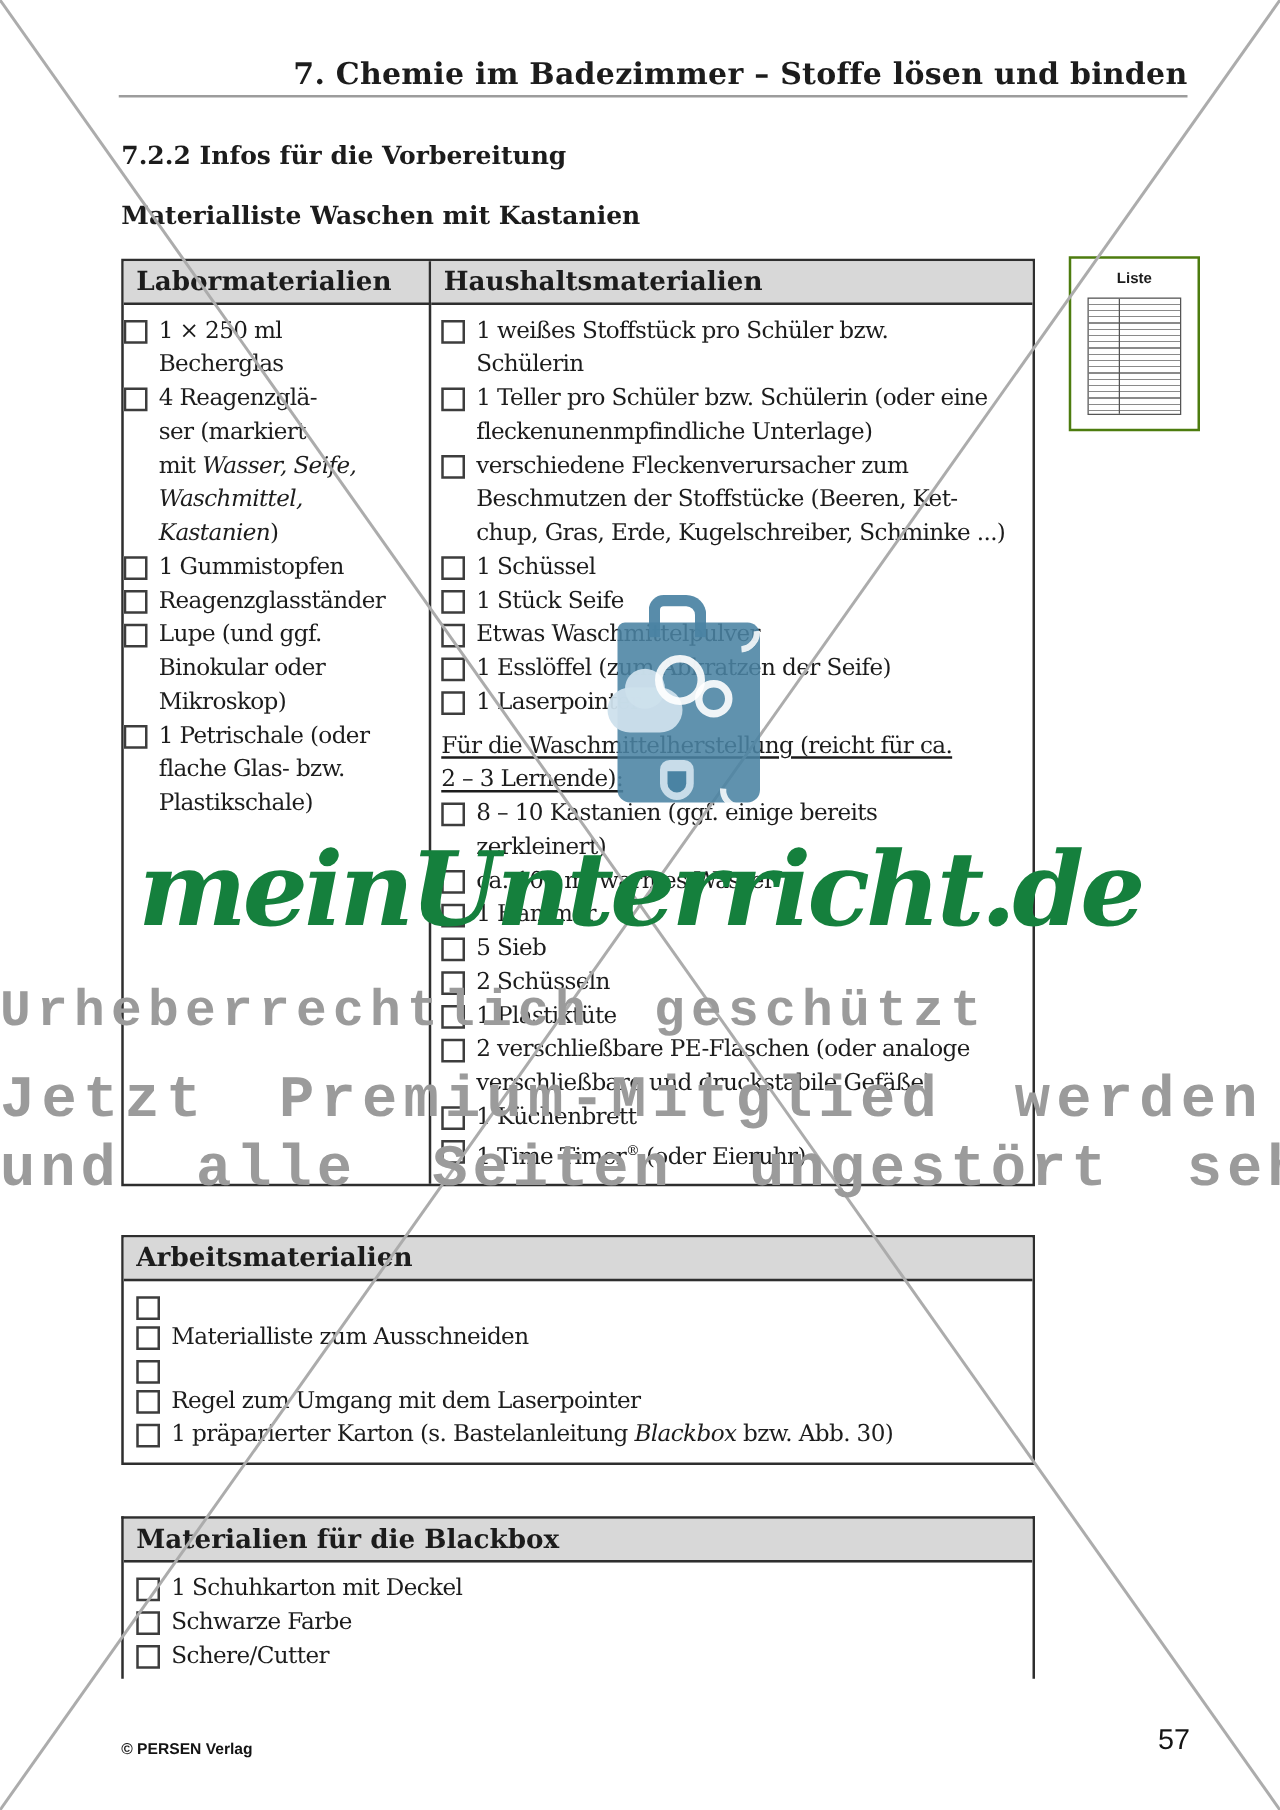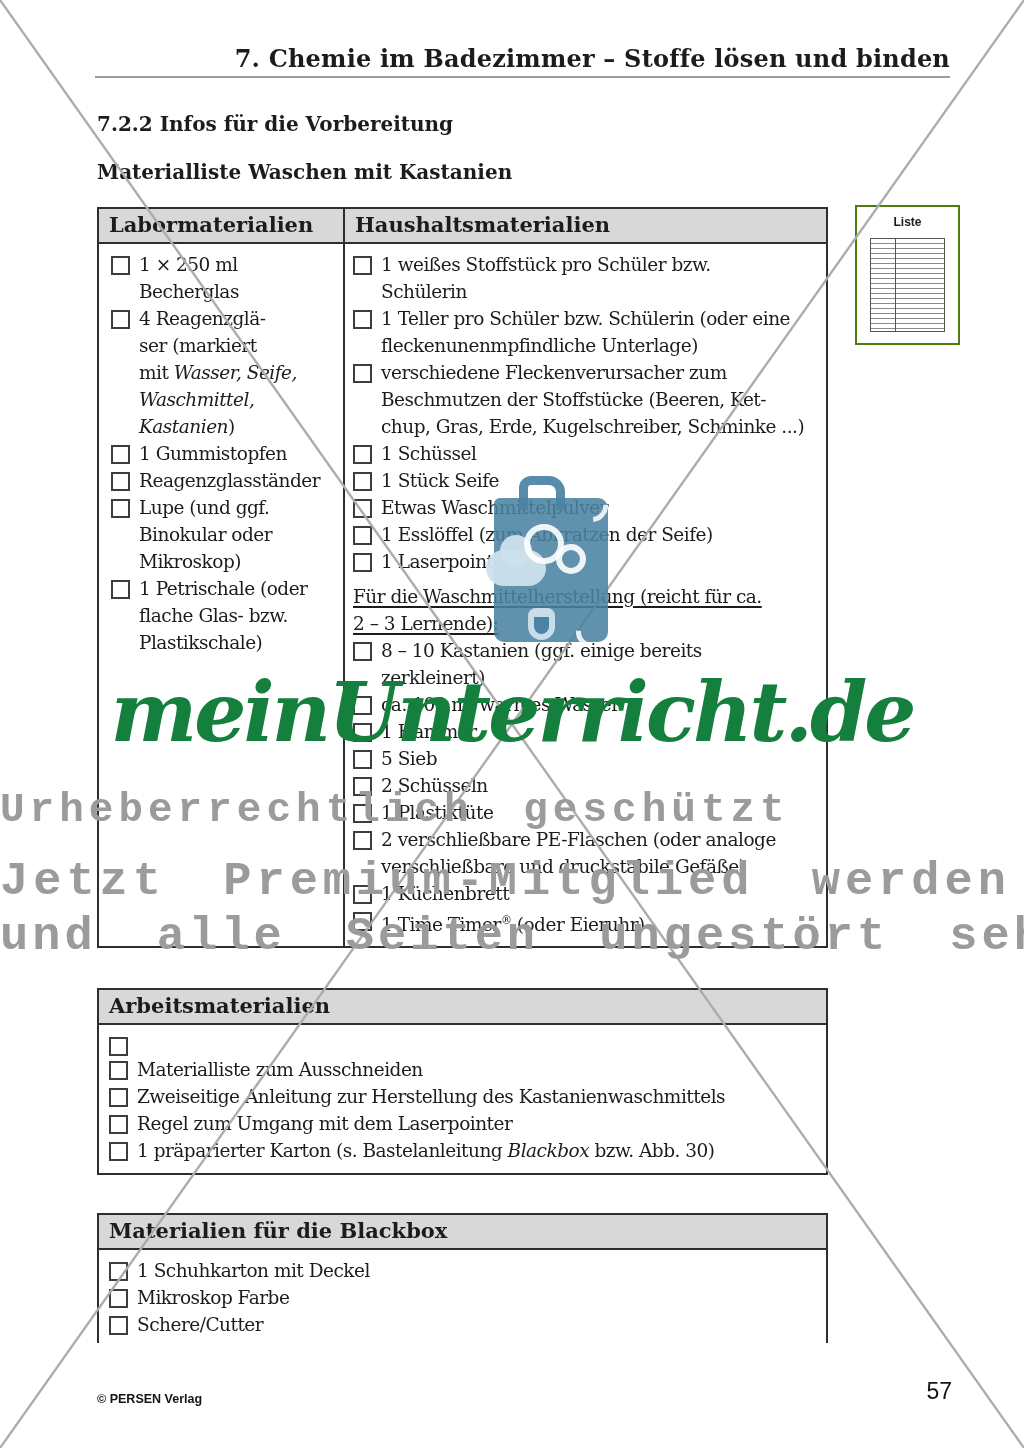--- a/index.html
+++ b/index.html
@@ -10,21 +10,21 @@
   .page-title{position:absolute;top:44px;left:95px;width:855px;text-align:right;
               font-size:24px;font-weight:bold;letter-spacing:.2px;}
   .title-rule{position:absolute;top:76px;left:95px;width:855px;height:2px;background:#9c9c9c;}
   .h-section{position:absolute;left:97px;font-size:20px;font-weight:bold;}
   #heading-infos{top:112px;}
   #heading-material{top:160px;}
 
   
   .tbl{position:absolute;left:97px;width:731px;border:2px solid #2e2e2e;box-sizing:border-box;}
   .row{display:flex;align-items:stretch;}
-  .cell-l{width:246px;flex:none;border-right:2px solid #2e2e2e;box-sizing:border-box;padding:7px 8px 8px 12px;}
+  .cell-l{width:246px;flex:none;border-right:2px solid #2e2e2e;box-sizing:border-box;padding:7px 8px 8px 0;}
   .cell-r{flex:1;padding:7px 17px 8px 8px;}
   .head-cell{background:#d8d8d8;font-weight:bold;font-size:21px;line-height:25px;
              padding:3px 10px 5px 10px;border-bottom:2px solid #2e2e2e;}
   .single .head-cell{display:block;}
   .tbl-body-single{padding:7px 8px 9px 10px;}
 
   .chk-item{display:flex;gap:9px;font-size:18.5px;line-height:27px;letter-spacing:-.5px;}
   .chk-box{width:15px;height:15px;border:2px solid #3d3d3d;flex:none;margin-top:5px;background:#fff;}
   .chk-text i{font-style:italic;}
   .chk-text sup{font-size:11px;}
@@ -213,21 +213,20 @@
   <div class="tbl-body-single">
       <div class="chk-item">
         <span class="chk-box"></span>
       </div>
       <div class="chk-item">
         <span class="chk-box"></span>
         <span class="chk-text">Materialliste zum Ausschneiden</span>
       </div>
       <div class="chk-item">
         <span class="chk-box"></span>
-        <span class="chk-text">Zweiseitige Anleitung zur Herstellung des Kastanienwaschmittels</span>
       </div>
       <div class="chk-item">
         <span class="chk-box"></span>
         <span class="chk-text">Regel zum Umgang mit dem Laserpointer</span>
       </div>
       <div class="chk-item">
         <span class="chk-box"></span>
         <span class="chk-text">1 präparierter Karton (s. Bastelanleitung <i>Blackbox</i> bzw. Abb. 30)</span>
       </div>
     </div>
@@ -235,21 +234,21 @@
 
 <div class="tbl single" id="blackbox-table">
   <div class="head-cell">Materialien für die Blackbox</div>
   <div class="tbl-body-single">
       <div class="chk-item">
         <span class="chk-box"></span>
         <span class="chk-text">1 Schuhkarton mit Deckel</span>
       </div>
       <div class="chk-item">
         <span class="chk-box"></span>
-        <span class="chk-text">Mikroskop Farbe</span>
+        <span class="chk-text">Schwarze Farbe</span>
       </div>
       <div class="chk-item">
         <span class="chk-box"></span>
         <span class="chk-text">Schere/Cutter</span>
       </div>
     </div>
 </div>
 
 <svg class="cross" width="1024" height="1448" viewBox="0 0 1024 1448">
   <line x1="0" y1="0" x2="1024" y2="1448" stroke="#acacac" stroke-width="2.4"></line>

